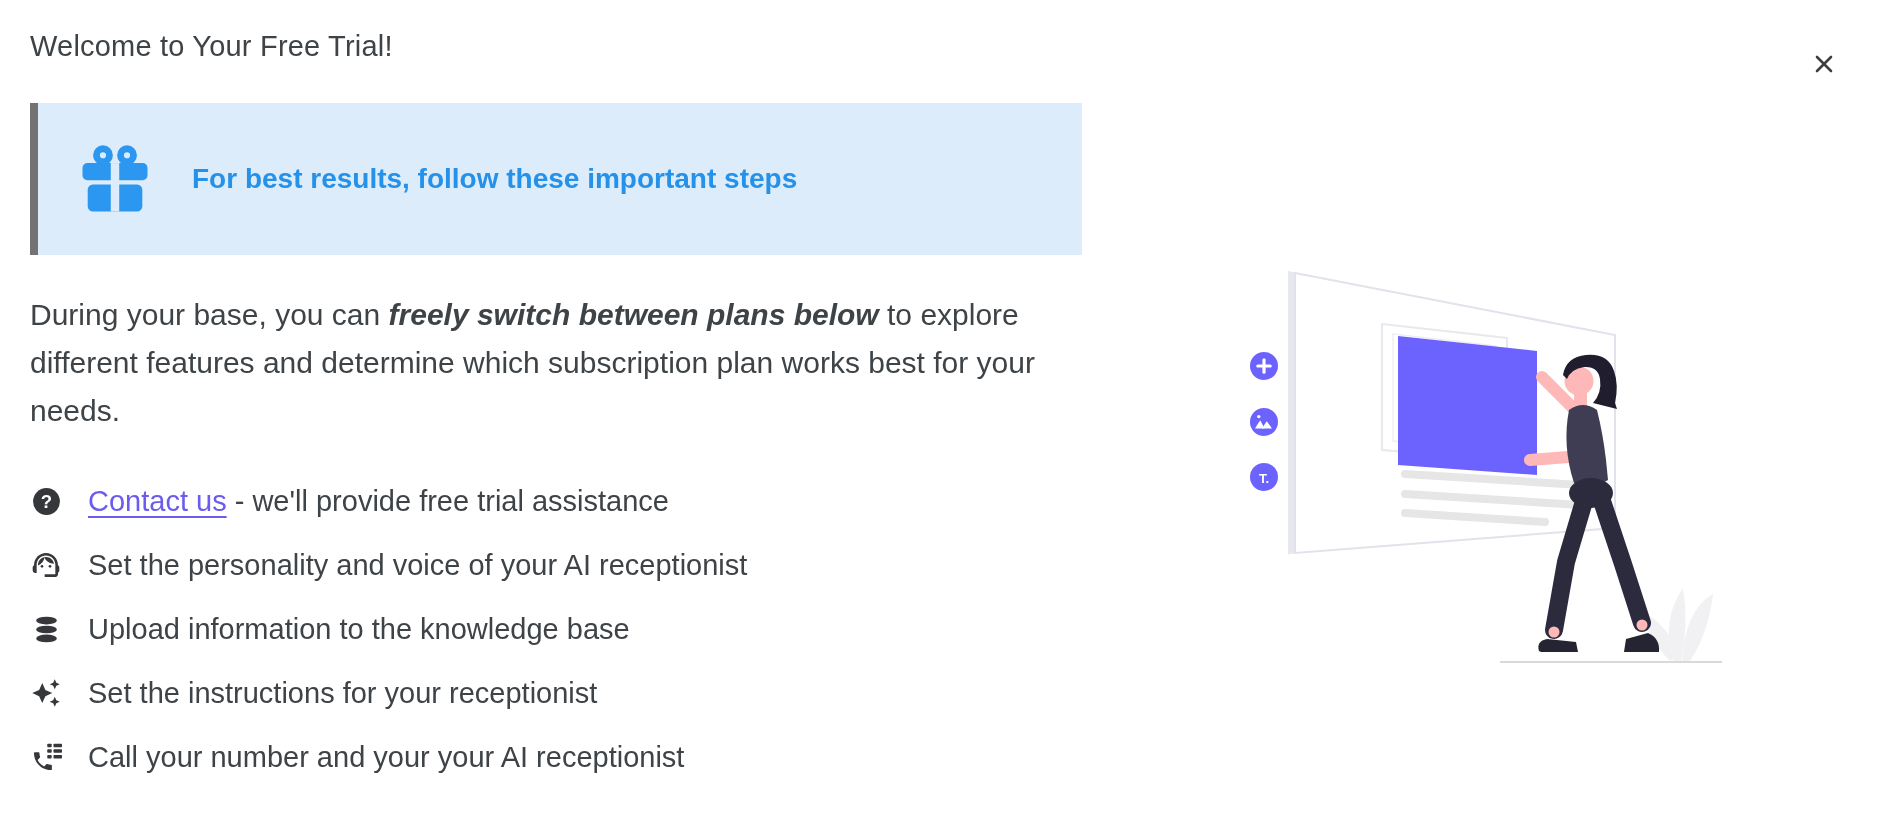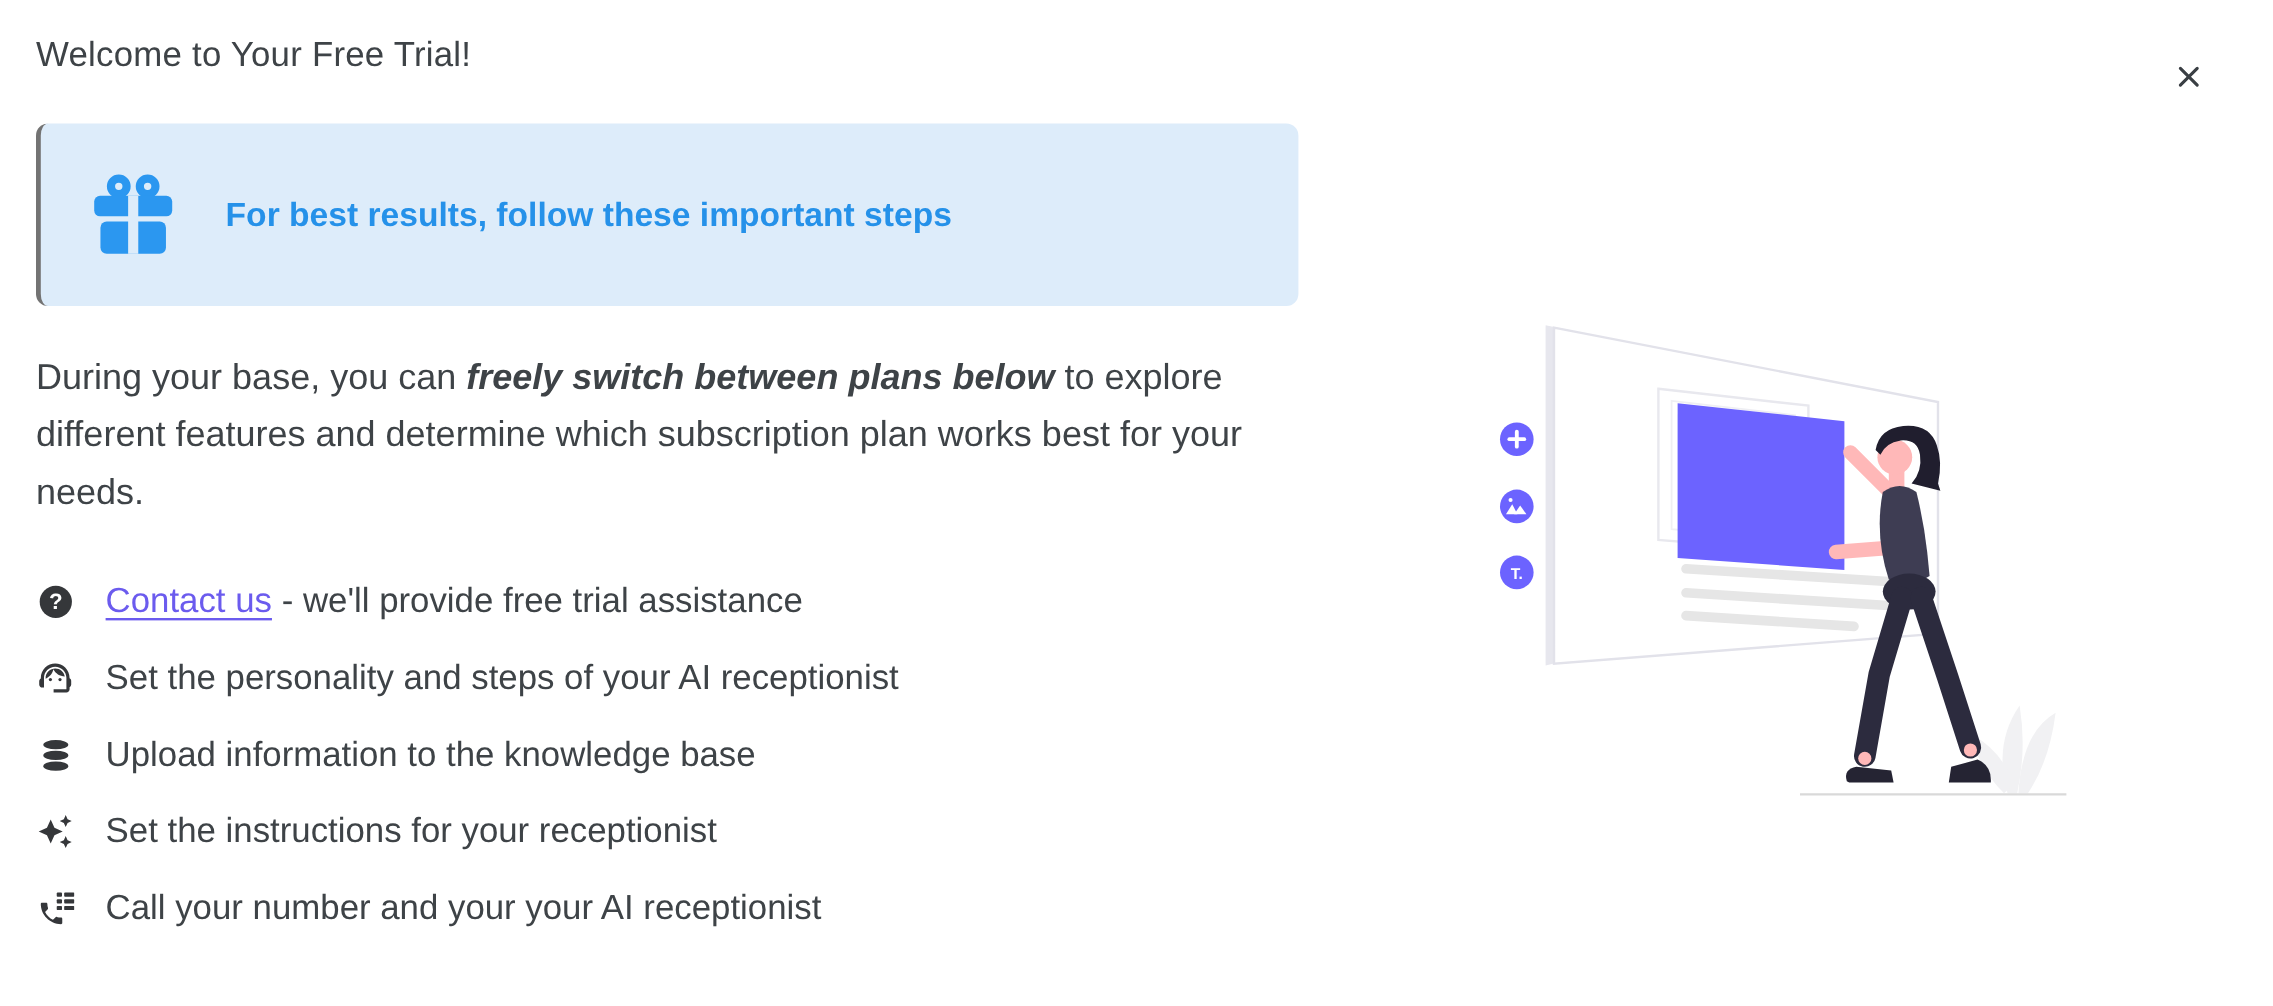--- a/index.html
+++ b/index.html
@@ -15,22 +15,22 @@
   }
   .close-btn{
     position:absolute;top:46px;right:52px;width:36px;height:36px;
     background:transparent;border:none;cursor:pointer;padding:0;
     display:flex;align-items:center;justify-content:center;
   }
   .info-banner{
     margin-top:40px;
     width:1052px;box-sizing:border-box;height:152px;
     background:#ddecfa;
-    border-left:4px solid #737373;
-    border-radius:10px;
+    border-left:8px solid #737373;
+    border-radius:0;
     display:flex;align-items:center;
     padding-left:38px;gap:38px;
   }
   .banner-message{
     font-size:28px;font-weight:700;color:#2591e9;
   }
   .intro-paragraph{
     margin-top:36px;width:1012px;
     font-size:30px;line-height:48px;color:#3e4347;
   }
@@ -91,21 +91,21 @@
 
     <li class="step-item">
       <span class="step-icon">
         <svg width="32" height="32" viewBox="0 0 24 24" fill="#35373a">
           <path d="M21 12.22C21 6.73 16.74 3 12 3c-4.69 0-9 3.65-9 9.28-.6.34-1 .98-1 1.72v2c0 1.1.9 2 2 2h1v-6.1c0-3.87 3.13-7 7-7s7 3.13 7 7V19h-8v2h8c1.1 0 2-.9 2-2v-1.22c.59-.31 1-.92 1-1.64v-2.3c0-.7-.41-1.31-1-1.62z"></path>
           <circle cx="9" cy="13" r="1"></circle>
           <circle cx="15" cy="13" r="1"></circle>
           <path d="M18 11.03C17.52 8.18 15.04 6 12.05 6c-3.03 0-6.29 2.51-6.03 6.45 2.47-1.01 4.33-3.21 4.86-5.89 1.31 2.63 4 4.44 7.12 4.47z"></path>
         </svg>
       </span>
-      <span>Set the personality and steps of your AI receptionist</span>
+      <span>Set the personality and voice of your AI receptionist</span>
     </li>
 
     <li class="step-item">
       <span class="step-icon">
         <svg width="29" height="29" viewBox="0 0 24 24" fill="#35373a">
           <ellipse cx="12" cy="4.6" rx="8.6" ry="3.2"></ellipse>
           <ellipse cx="12" cy="12" rx="8.6" ry="3.2"></ellipse>
           <ellipse cx="12" cy="19.4" rx="8.6" ry="3.2"></ellipse>
         </svg>
       </span>

